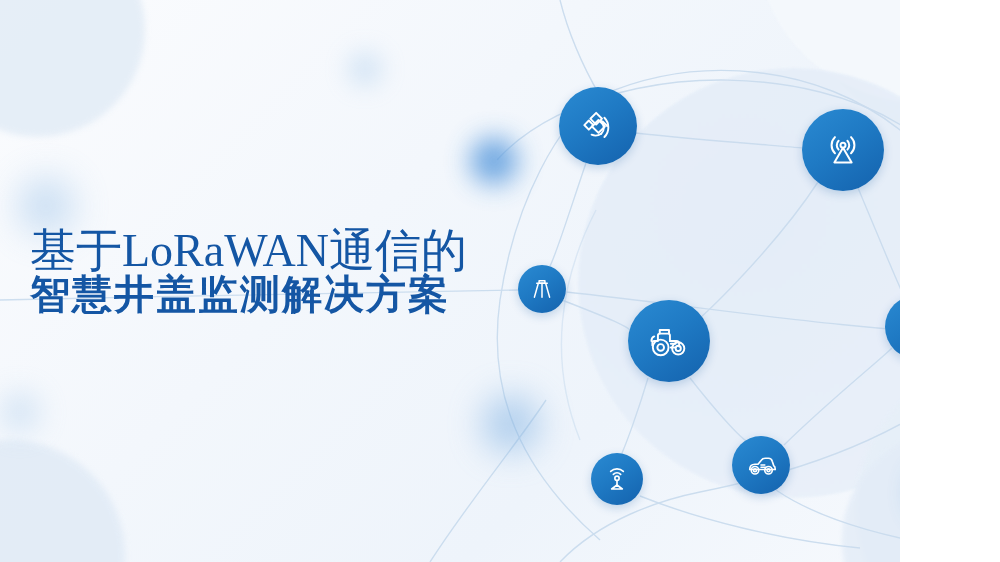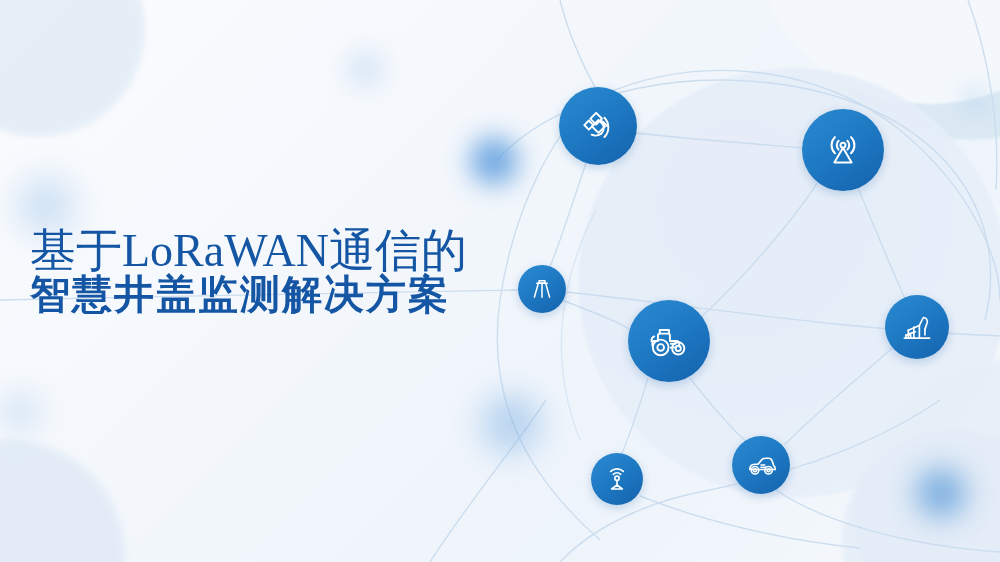--- a/index.html
+++ b/index.html
@@ -7,21 +7,21 @@
     margin: 0;
     padding: 0;
     background: #ffffff;
   }
   body {
     font-family: "Liberation Sans", sans-serif;
   }
 
   #slide {
     position: relative;
-    width: 1000px;
+    width: 900px;
     height: 562px;
     overflow: hidden;
     background: linear-gradient(135deg, #fbfcfe 0%, #f3f7fc 40%, #eef4fb 70%, #f6f9fd 100%);
   }
 
   
   .bg-layer {
     position: absolute;
     inset: 0;
     overflow: hidden;

